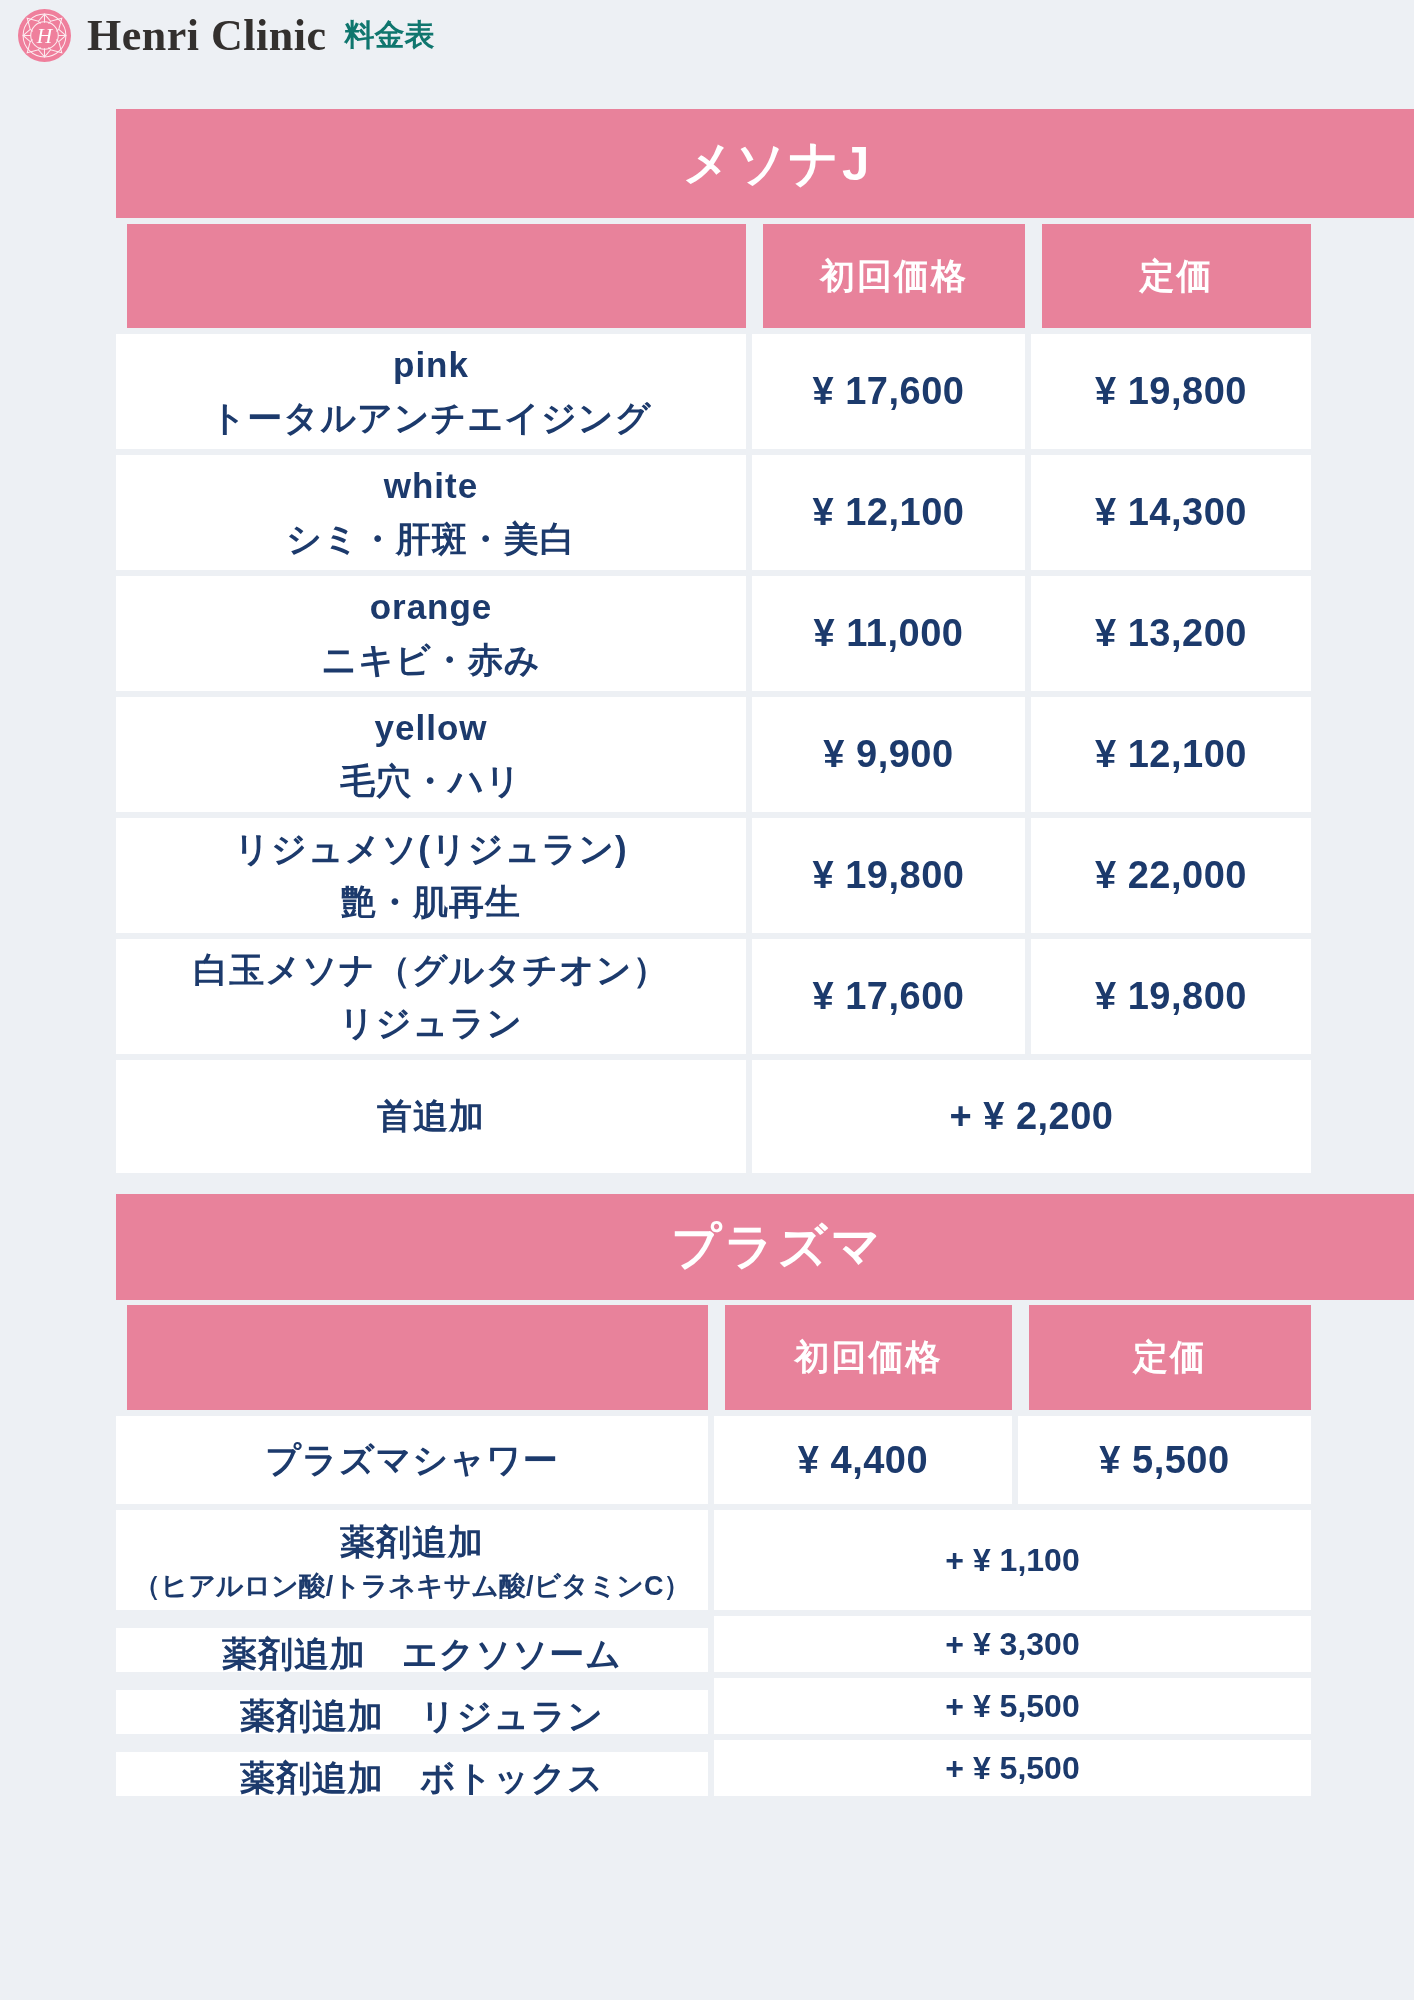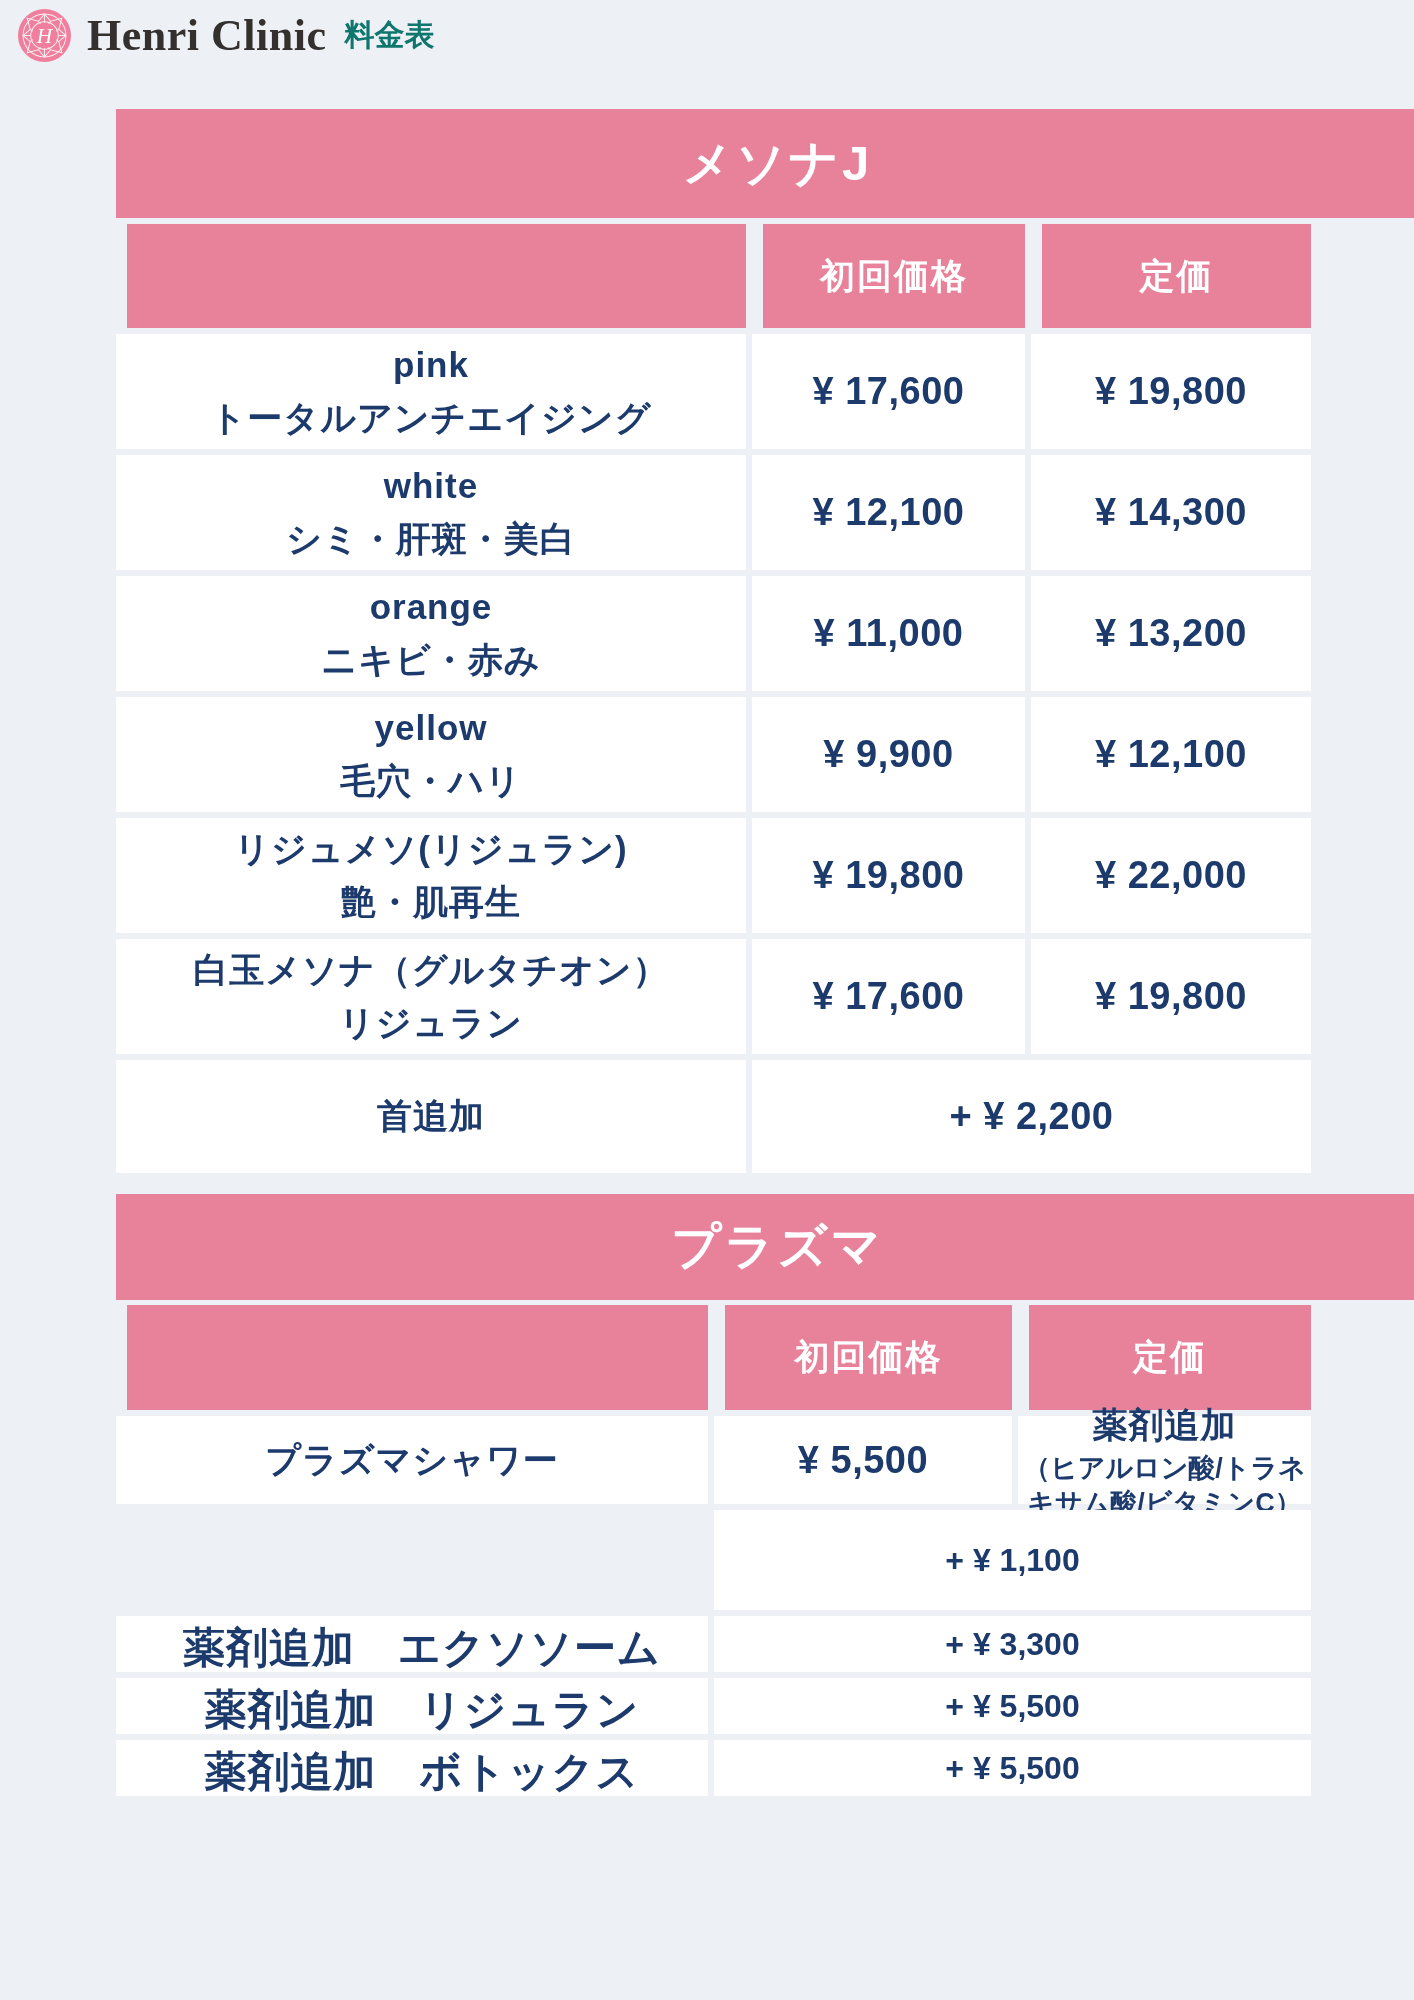--- a/index.html
+++ b/index.html
@@ -60,21 +60,21 @@
   .head{
     background:var(--pink);color:#fff;
     font-weight:700;font-size:35px;letter-spacing:2px;margin-left:11px;
   }
   .label{flex-direction:column;font-weight:700;font-size:35px;line-height:1.5;letter-spacing:1px;}
   .label .l2{font-weight:700;}
   .label .l2.small{font-size:27px;line-height:1.3;letter-spacing:0;}
   .price{font-weight:700;font-size:38px;letter-spacing:0.5px;}
   .plus{font-weight:700;font-size:32px;}
   .merged{grid-column:2 / 4;}
-  .left{justify-content:flex-start;padding-left:20px;font-size:42px;text-align:left;}
+  .left{justify-content:flex-start;padding-left:20px;font-size:35px;text-align:left;margin-top:12px;}
 </style>
 </head>
 <body>
 
 <div>
 
   <header class="brand">
     <svg class="logo" viewBox="0 0 52 52" aria-hidden="true">
       <circle cx="26" cy="26" r="26" fill="#EF7F9C"></circle>
       <g stroke="#FFFFFF" stroke-width="1" fill="none" opacity="0.85">
@@ -151,20 +151,21 @@
     <div class="title-bar">プラズマ</div>
     <div class="grid grid2">
 
       <div class="cell head"></div>
       <div class="cell head">初回価格</div>
       <div class="cell head">定価</div>
 
       <div class="cell label">
         <div class="l1">プラズマシャワー</div>
       </div>
+      <div class="cell price">¥ 4,400</div>
       <div class="cell price">¥ 5,500</div>
 
       <div class="cell label">
         <div class="l1">薬剤追加</div>
         <div class="l2 small">（ヒアルロン酸/トラネキサム酸/ビタミンC）</div>
       </div>
       <div class="cell plus merged">+ ¥ 1,100</div>
 
       <div class="cell label left">
         <div class="l1">薬剤追加　エクソソーム</div>

